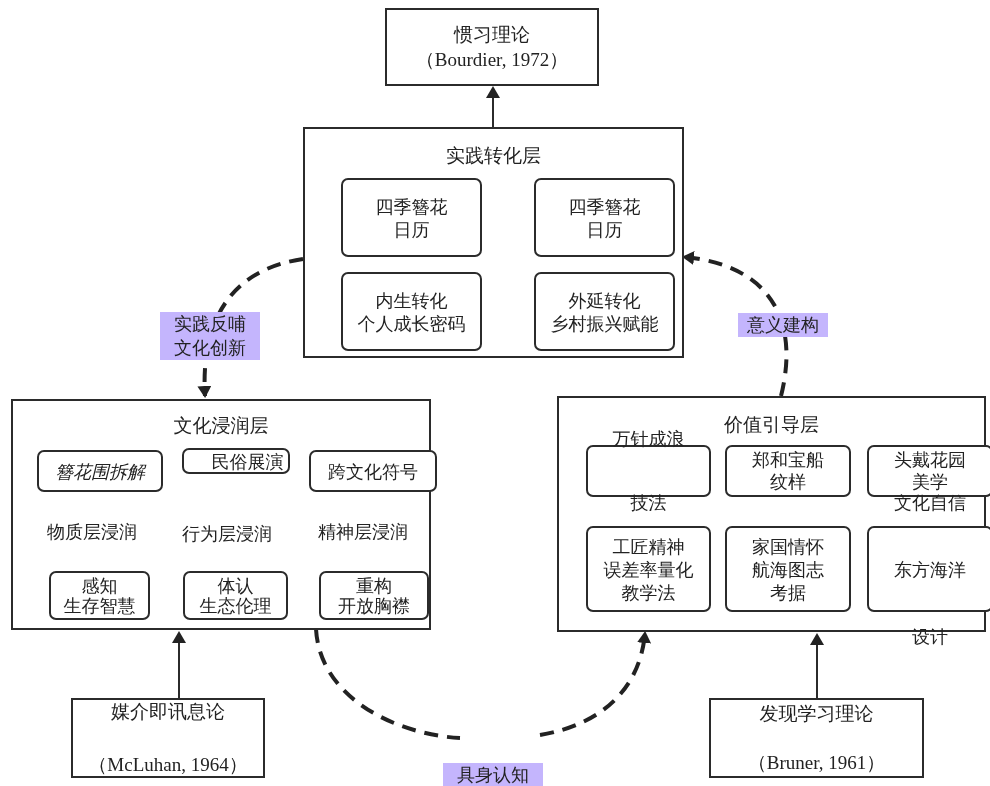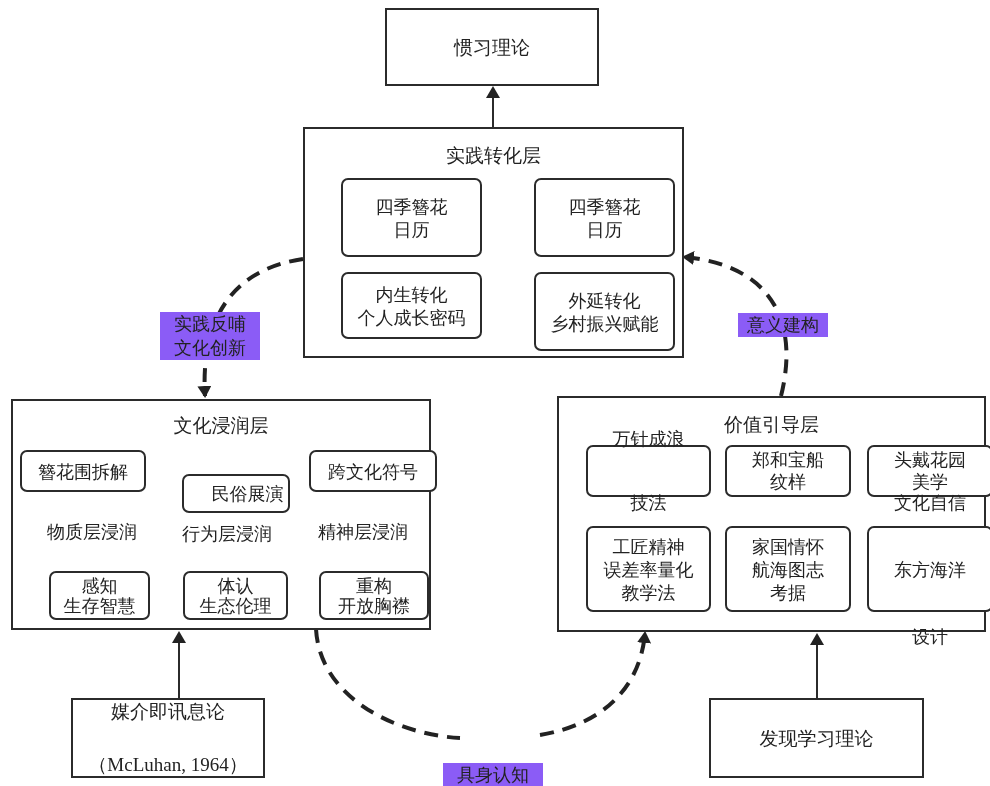--- a/index.html
+++ b/index.html
@@ -6,21 +6,21 @@
   body { width: 990px; height: 786px; position: relative; overflow: hidden;
          font-family: "DejaVu Sans", "Liberation Sans", sans-serif; color: #222; }
   .box { position: absolute; box-sizing: border-box; border: 2px solid #2b2b2b; background: #fff; }
   .rbox { position: absolute; box-sizing: border-box; border: 2px solid #2b2b2b; border-radius: 7px;
           background: #fff; display: flex; flex-direction: column; align-items: center; justify-content: center;
           text-align: center; font-size: 18px; line-height: 23px; margin-left: 16px; }
   .theory { display: flex; flex-direction: column; align-items: center; justify-content: center; text-align: center; }
   .theory .t1 { font-size: 19px; line-height: 26px; }
   .theory .t2 { font-family: "Liberation Serif", "DejaVu Serif", serif; font-size: 19px; line-height: 26px; }
   .title { position: absolute; left: 0; right: 0; text-align: center; font-size: 19px; }
-  .label { position: absolute; font-size: 18px; line-height: 24px; text-align: center; background: #8b5cf6; }
+  .label { position: absolute; font-size: 18px; line-height: 24px; text-align: center; background: #c4b5fd; }
   .plain { position: absolute; font-size: 18px; text-align: center; }
   svg#arrows { position: absolute; left: 0; top: 0; }
 </style>
 </head>
 <body>
 
 <svg id="arrows" width="990" height="786" viewBox="0 0 990 786">
   <defs>
     <marker id="ah" markerWidth="10" markerHeight="10" refX="8" refY="5" orient="auto" markerUnits="userSpaceOnUse">
       <path d="M0,0 L10,5 L0,10 z" fill="#222"></path>
@@ -37,49 +37,50 @@
   <line x1="395" y1="256" x2="395" y2="271" stroke="#2b2b2b" stroke-width="2" marker-end="url(#ah)"></line>
   <line x1="588" y1="256" x2="588" y2="271" stroke="#2b2b2b" stroke-width="2" marker-end="url(#ah)"></line>
 
   <path d="M303,259 C240,268 200,310 205,396" fill="none" stroke="#222" stroke-width="4" stroke-dasharray="14,9" marker-end="url(#ahs)"></path>
   <path d="M781,396 C800,320 770,265 684,257" fill="none" stroke="#222" stroke-width="4" stroke-dasharray="14,9" marker-end="url(#ahs)"></path>
   <path d="M316,629 C320,700 400,735 460,738 M540,735 C600,725 640,690 645,633" fill="none" stroke="#222" stroke-width="4" stroke-dasharray="14,9" marker-end="url(#ahs)"></path>
 </svg>
 
 <div class="box theory" style="left:385px; top:8px; width:214px; height:78px;">
   <div class="t1">惯习理论</div>
+  <div class="t2">（Bourdier, 1972）</div>
 </div>
 
 <div class="box" style="left:303px; top:127px; width:381px; height:231px;">
   <div class="title" style="top:14px;">实践转化层</div>
 </div>
 <div class="rbox" style="left:325px; top:178px; width:141px; height:79px;">
   <div>四季簪花</div>
   <div>日历</div>
 </div>
-<div class="rbox" style="left:325px; top:272px; width:141px; height:67px;">
+<div class="rbox" style="left:325px; top:272px; width:141px; height:79px;">
   <div>内生转化</div>
   <div>个人成长密码</div>
 </div>
 <div class="rbox" style="left:518px; top:178px; width:141px; height:79px;">
   <div>四季簪花</div>
   <div>日历</div>
 </div>
 <div class="rbox" style="left:518px; top:272px; width:141px; height:79px;">
   <div>外延转化</div>
   <div>乡村振兴赋能</div>
 </div>
 
 <div class="box" style="left:11px; top:399px; width:420px; height:231px;">
   <div class="title" style="top:12px;">文化浸润层</div>
 </div>
-<div class="rbox" style="left:4px; top:450px; width:126px; height:42px;">
+<div class="rbox" style="left:21px; top:450px; width:126px; height:42px;font-style:italic;">
     <div>簪花围拆解</div>
   </div>
-<div class="rbox" style="left:166px; top:474px; width:108px; height:39px;padding-left:23px;">
+<div class="rbox" style="left:166px; top:448px; width:108px; height:26px;padding-left:23px;">
     <div>民俗展演</div>
   </div>
 <div class="rbox" style="left:293px; top:450px; width:128px; height:42px;">
     <div>跨文化符号</div>
   </div>
 
 <div class="plain" style="left:32px; top:520px; width:120px;">物质层浸润</div>
 <div class="plain" style="left:167px; top:522px; width:120px;">行为层浸润</div>
 <div class="plain" style="left:303px; top:520px; width:120px;">精神层浸润</div>
 
@@ -126,20 +127,21 @@
   <div>东方海洋</div>
   <div>设计</div>
 </div>
 
 <div class="box theory" style="left:71px; top:698px; width:194px; height:80px;gap:28px;">
   <div class="t1">媒介即讯息论</div>
   <div class="t2">（McLuhan, 1964）</div>
 </div>
 <div class="box theory" style="left:709px; top:698px; width:215px; height:80px;gap:24px;">
   <div class="t1">发现学习理论</div>
+  <div class="t2">（Bruner, 1961）</div>
 </div>
 
 <div class="label" style="left:160px; top:312px; width:100px;">
   <div>实践反哺</div>
   <div>文化创新</div>
 </div>
 <div class="label" style="left:738px; top:313px; width:90px;">意义建构</div>
 <div class="label" style="left:443px; top:723px; width:100px;margin-top:40px;">具身认知</div>
 
 </body></html>

